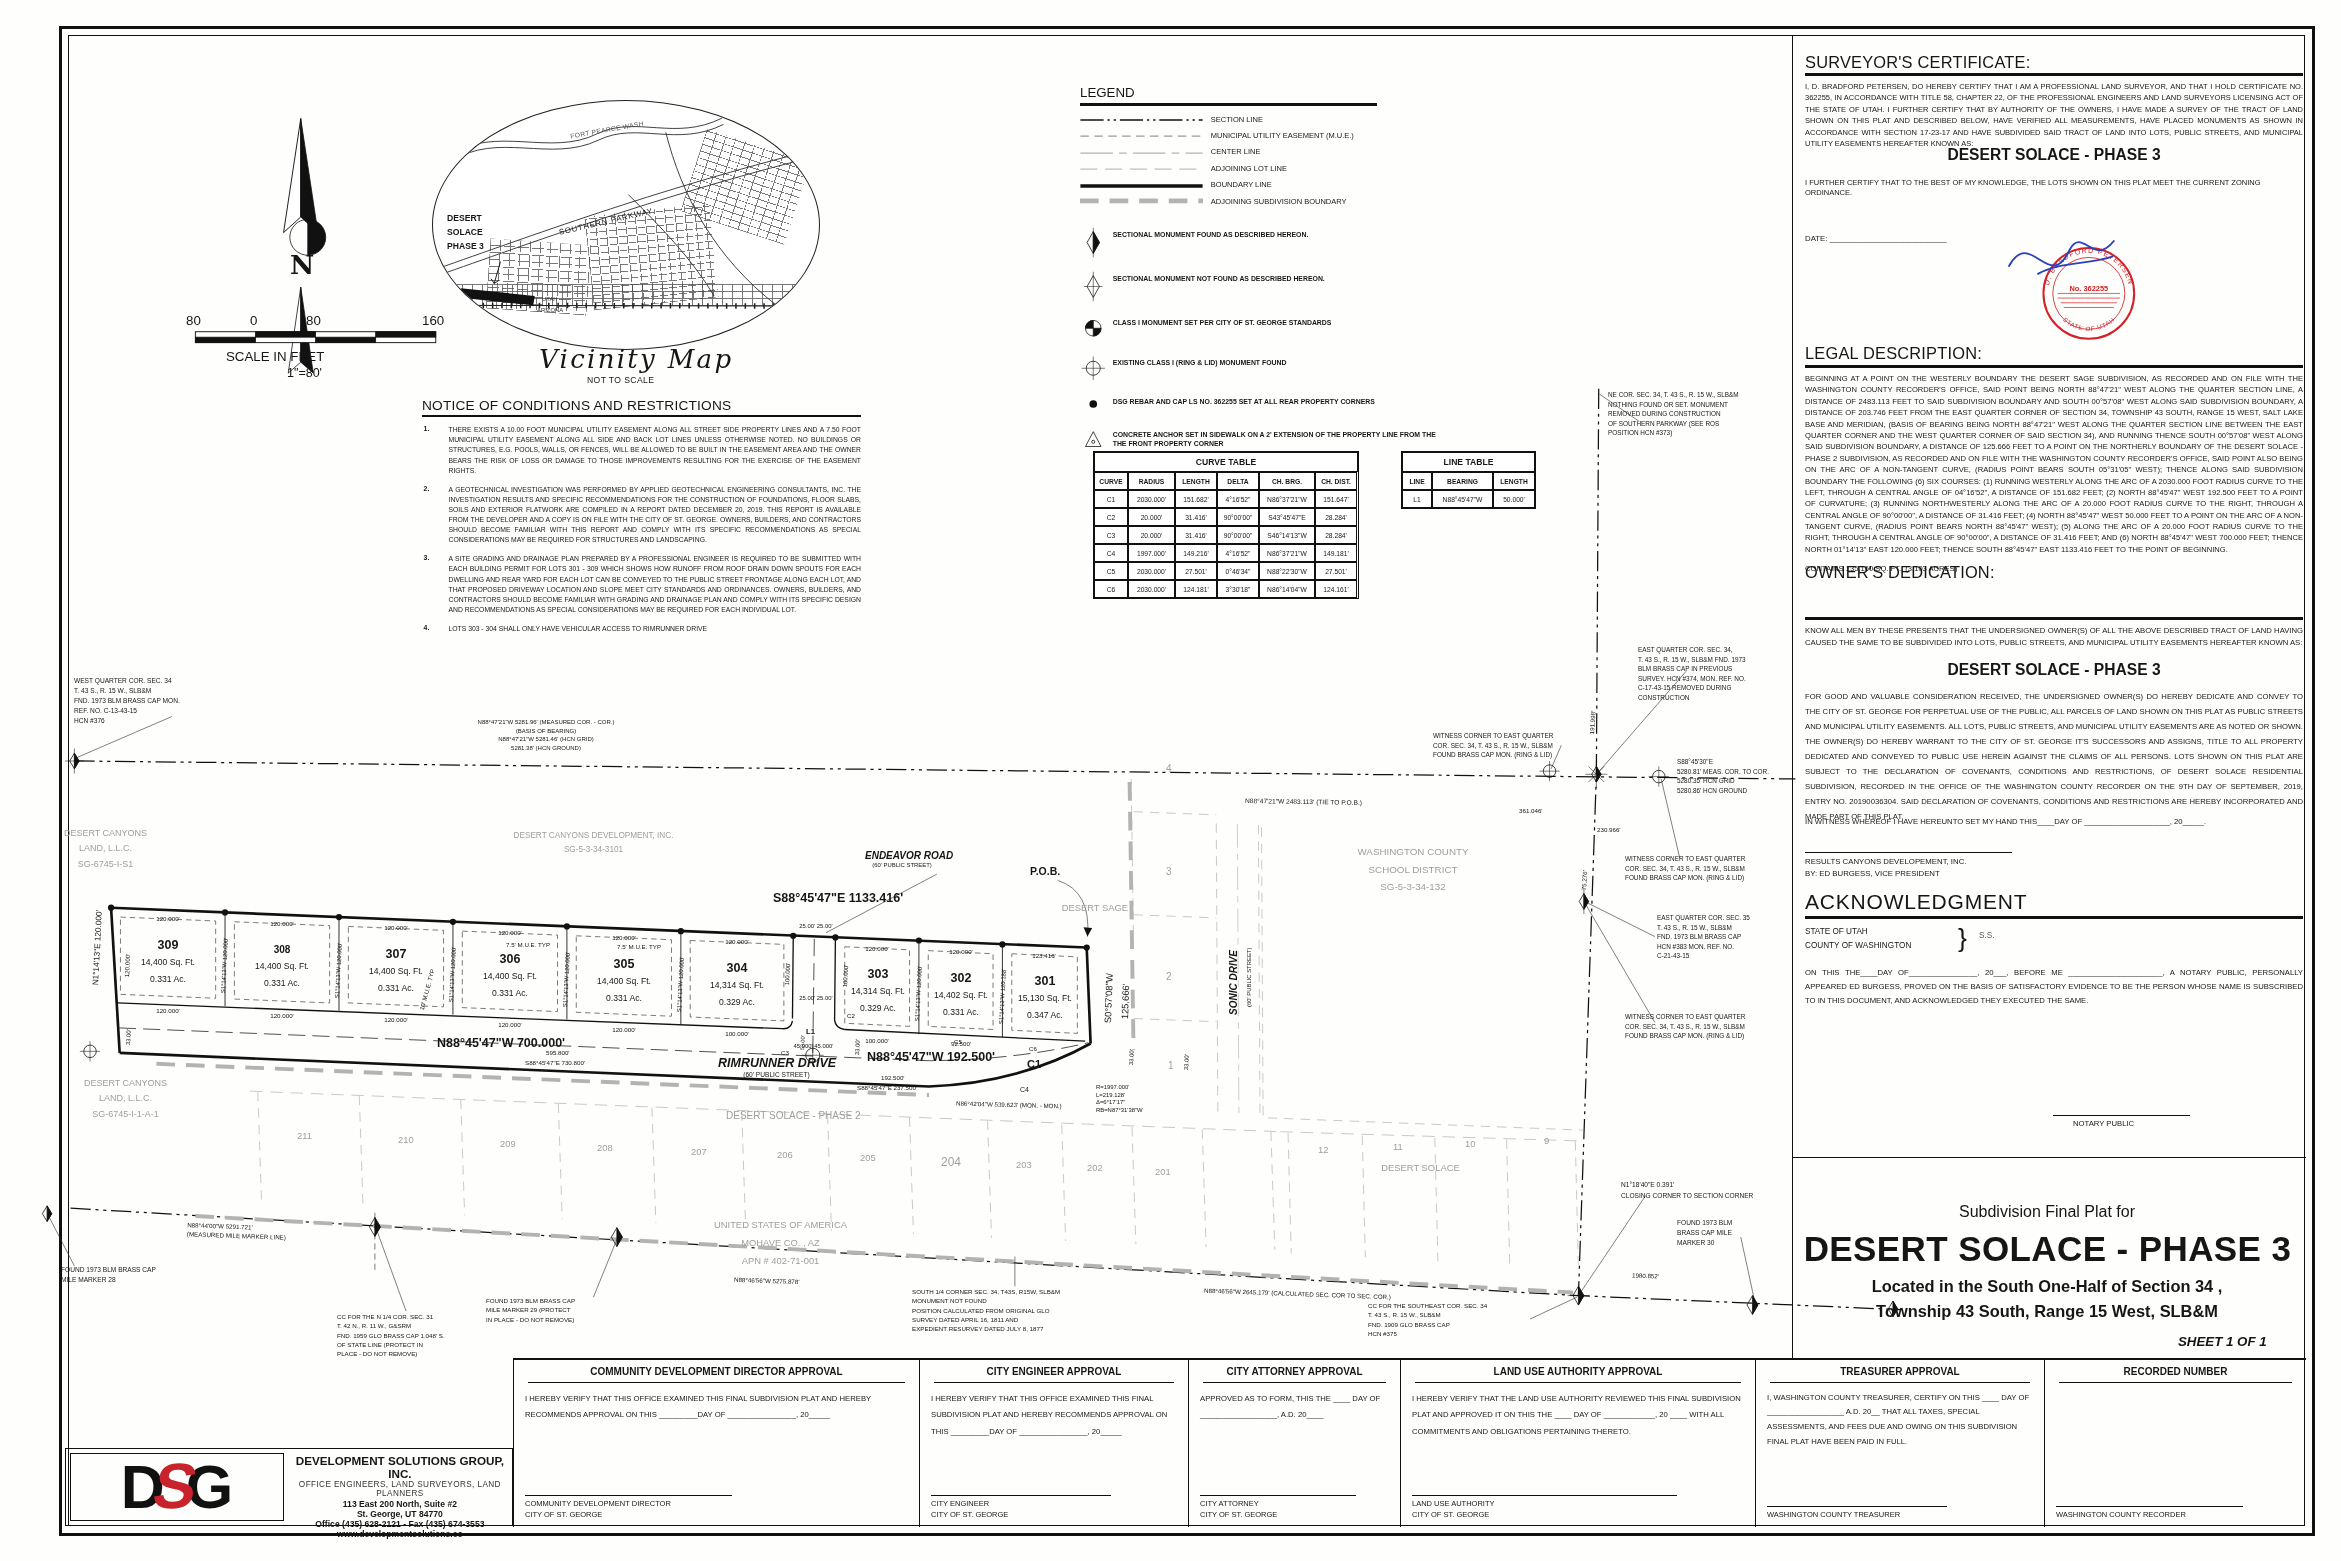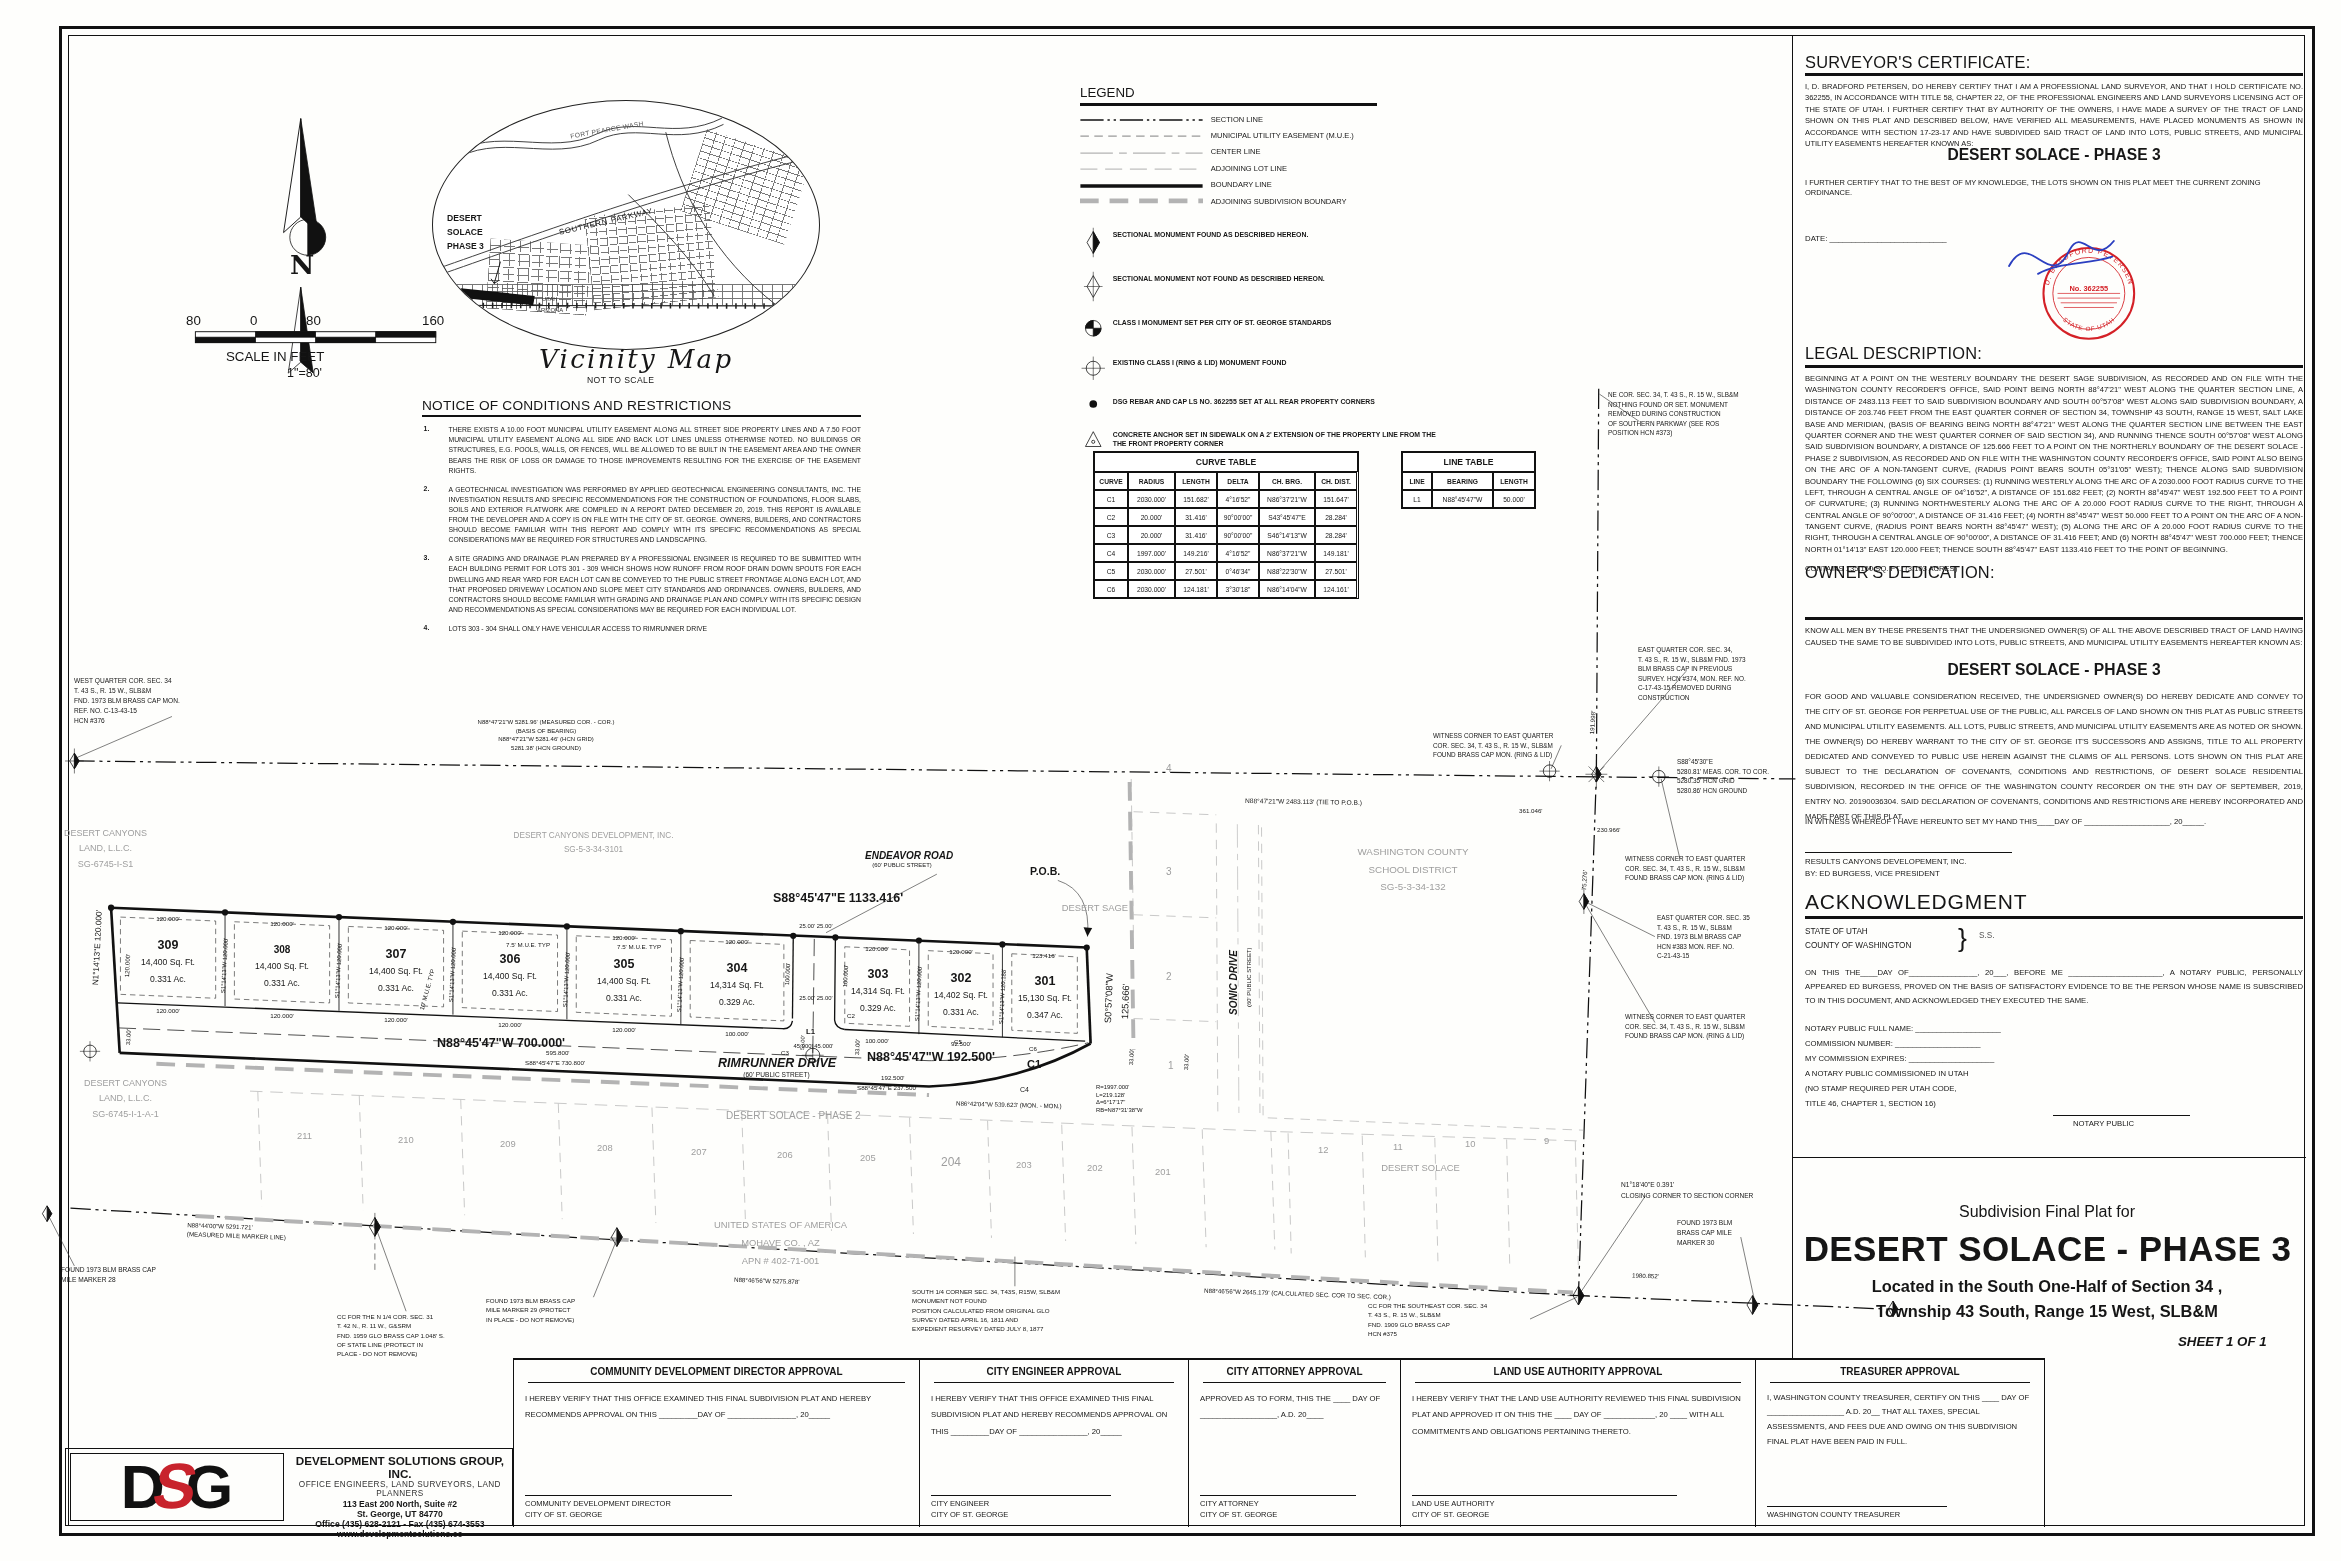--- a/index.html
+++ b/index.html
@@ -502,26 +502,20 @@
   <div class="t" style="left:1805px;top:857px;font-size:7.8px">RESULTS CANYONS DEVELOPEMENT, INC.</div>
   <div class="t" style="left:1805px;top:869px;font-size:7.8px">BY: ED BURGESS, VICE PRESIDENT</div>
 
   <div class="t" style="left:1805px;top:888px;font-size:21px;letter-spacing:0.8px">ACKNOWLEDGMENT</div>
   <div class="rule" style="left:1805px;top:916px;width:498px;height:2.7px"></div>
   <div class="t" style="left:1805px;top:927px;font-size:8.2px">STATE OF UTAH</div>
   <div class="t" style="left:1805px;top:941px;font-size:8.2px">COUNTY OF WASHINGTON</div>
   <div class="t" style="left:1958px;top:921px;font-size:26.5px;font-weight:300">}</div>
   <div class="t" style="left:1979px;top:931px;font-size:8.2px;color:#555">S.S.</div>
   <div class="t j" style="left:1805px;top:966px;width:498px;font-size:7.7px;line-height:1.8">ON THIS THE____DAY OF________________, 20___, BEFORE ME ______________________, A NOTARY PUBLIC, PERSONALLY APPEARED ED BURGESS, PROVED ON THE BASIS OF SATISFACTORY EVIDENCE TO BE THE PERSON WHOSE NAME IS SUBSCRIBED TO IN THIS DOCUMENT, AND ACKNOWLEDGED THEY EXECUTED THE SAME.</div>
-  <div class="t" style="left:1805px;top:1021px;width:328px;font-size:7.7px;line-height:1.95">NOTARY PUBLIC FULL NAME: ____________________
-COMMISSION NUMBER:  ____________________
-MY COMMISSION EXPIRES:  ____________________
-A NOTARY PUBLIC COMMISSIONED IN UTAH
-(NO STAMP REQUIRED PER UTAH CODE,
-TITLE 46, CHAPTER 1, SECTION 16)</div>
   <div class="rule" style="left:2053px;top:1115px;width:137px;height:0.9px"></div>
   <div class="t" style="left:2073px;top:1119px;font-size:7.7px">NOTARY PUBLIC</div>
 
   <div class="t ctr" style="left:1805px;top:1202px;width:484px;font-size:16px">Subdivision Final Plat for</div>
   <div class="t ctr b" style="left:1796px;top:1226px;width:503px;font-size:35px;letter-spacing:0.4px">DESERT SOLACE - PHASE 3</div>
   <div class="t ctr b" style="left:1805px;top:1276px;width:484px;font-size:16.4px;font-weight:600">Located in the South One-Half of Section 34 ,</div>
   <div class="t ctr b" style="left:1805px;top:1301px;width:484px;font-size:16.4px;font-weight:600">Township 43 South, Range 15 West, SLB&amp;M</div>
   <div class="t i b" style="left:2178px;top:1333px;font-size:13.3px;font-weight:600">SHEET 1 OF 1</div>
 
   <div class="apr">
@@ -569,20 +563,28 @@
     <div class="abox" style="width:289px">
       <div class="atitle">TREASURER APPROVAL</div>
         <div class="aline"></div>
       <div class="abody" style="line-height:1.9">I, WASHINGTON COUNTY TREASURER, CERTIFY ON THIS ____ DAY OF
 __________________ A.D. 20__ THAT ALL TAXES, SPECIAL
 ASSESSMENTS, AND FEES DUE AND OWING ON THIS SUBDIVISION
 FINAL PLAT HAVE BEEN PAID IN FULL.</div>
       <div class="asig">
           <div class="asigline" style="width:180px"></div>
           <div>WASHINGTON COUNTY TREASURER</div>
+        </div>
+    </div>
+    <div class="abox" style="width:261px;border-right:none">
+      <div class="atitle">RECORDED NUMBER</div>
+        <div class="aline"></div>
+      <div class="asig">
+          <div class="asigline" style="width:187px"></div>
+          <div>WASHINGTON COUNTY RECORDER</div>
         </div>
     </div>
   </div>
 
   <div class="abs" style="left:65px;top:1448px;width:448px;height:78px;border:1.7px solid #111;box-sizing:border-box;display:flex">
     <div style="flex:0 0 212px;margin:3.9px;border:1.2px solid #111;display:flex;align-items:center;justify-content:center;overflow:hidden">
       <span style="font-size:61px;font-weight:900;line-height:.9;color:#111;letter-spacing:-4.7px">D</span>
       <span style="font-size:64px;font-weight:900;line-height:.9;color:#c8232c;transform:skewX(-10deg);margin:0 -6.2px;letter-spacing:-4.7px">S</span>
       <span style="font-size:61px;font-weight:900;line-height:.9;color:#111">G</span>
     </div>

